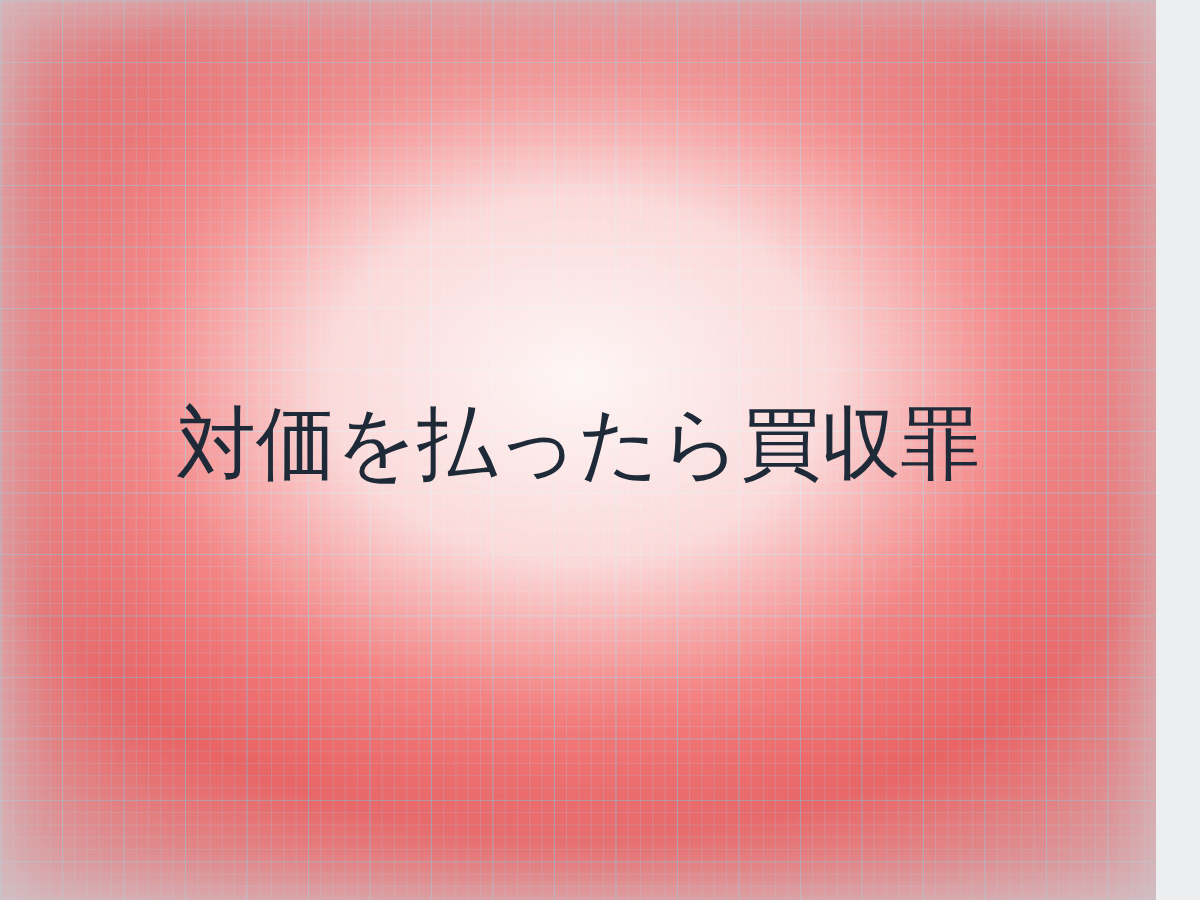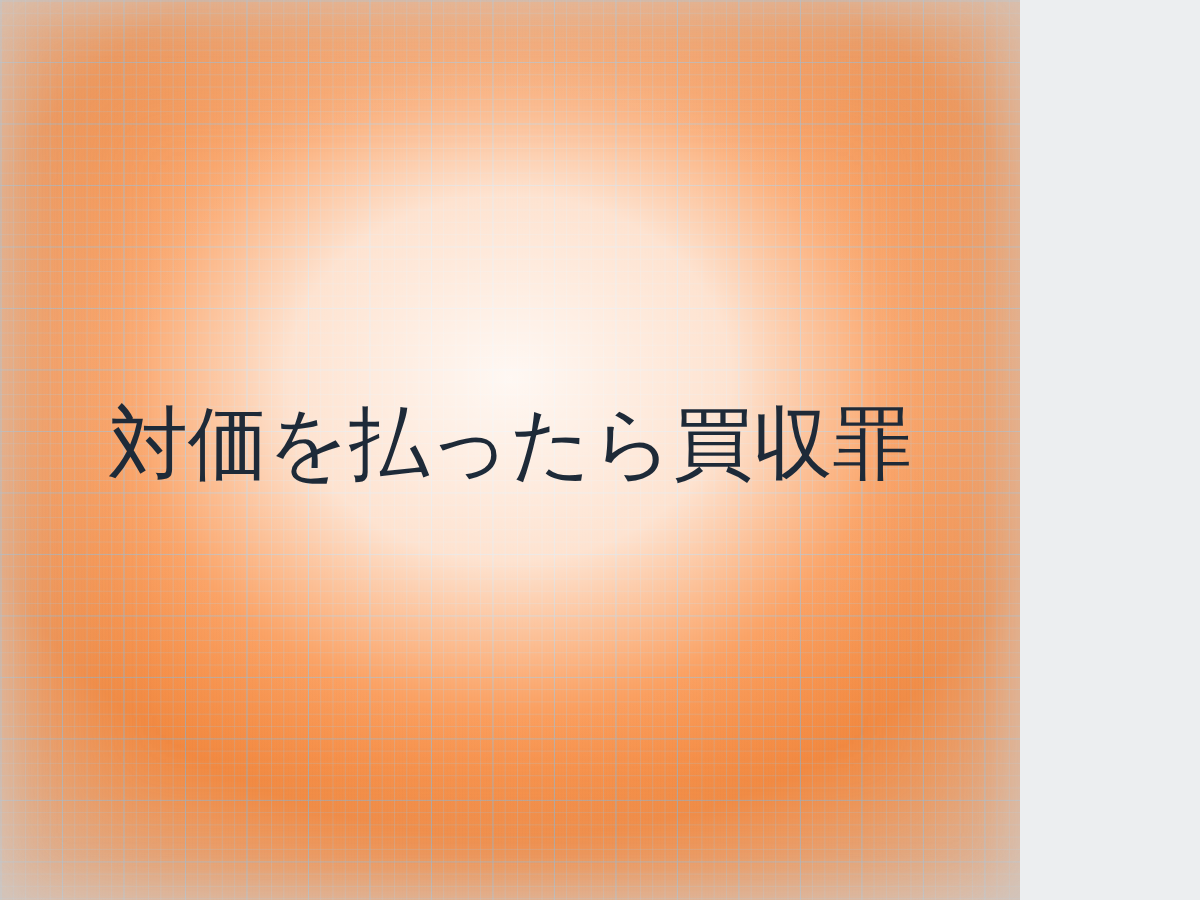--- a/index.html
+++ b/index.html
@@ -12,24 +12,24 @@
   }
 
   body {
     font-family: "Liberation Sans", "DejaVu Sans", sans-serif;
     background: #eceef0;
   }
 
   
   .slide {
     position: relative;
-    width: 1020px;
+    width: 1156px;
     height: 900px;
     overflow: hidden;
-    background-color: #f97316;
+    background-color: #ef4444;
     text-align: center;
   }
 
   
   .grid-layer {
     position: absolute;
     inset: 0;
     pointer-events: none;
   }
 

